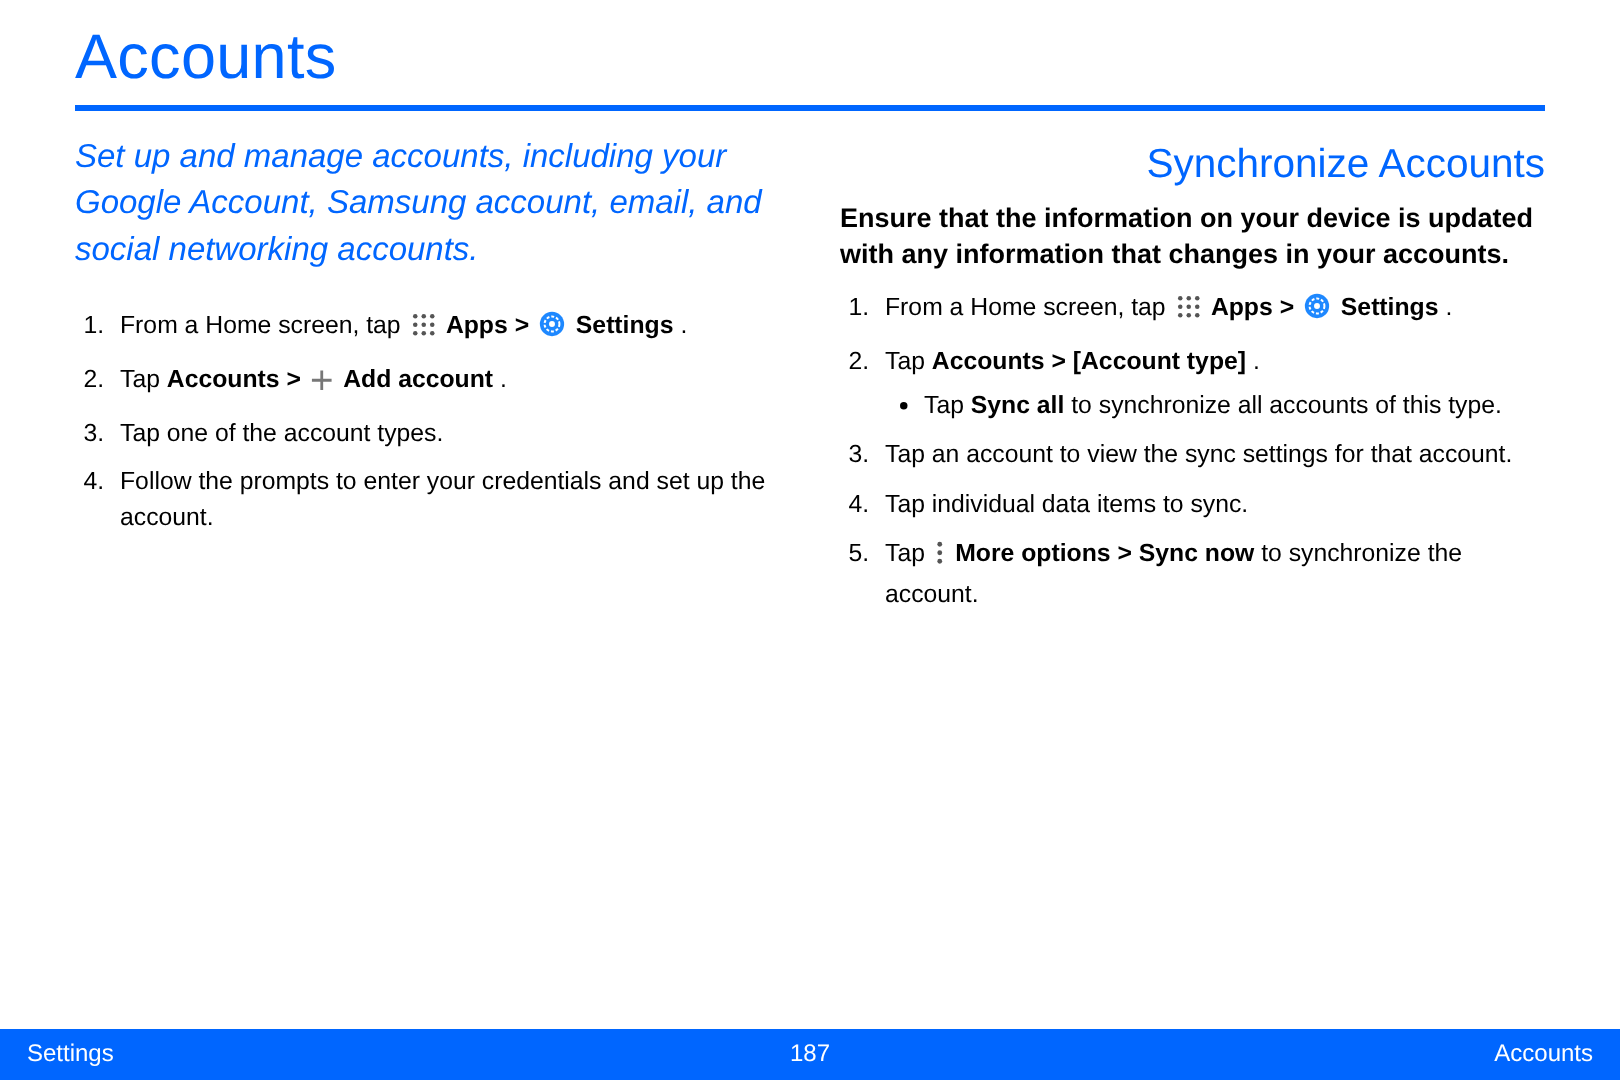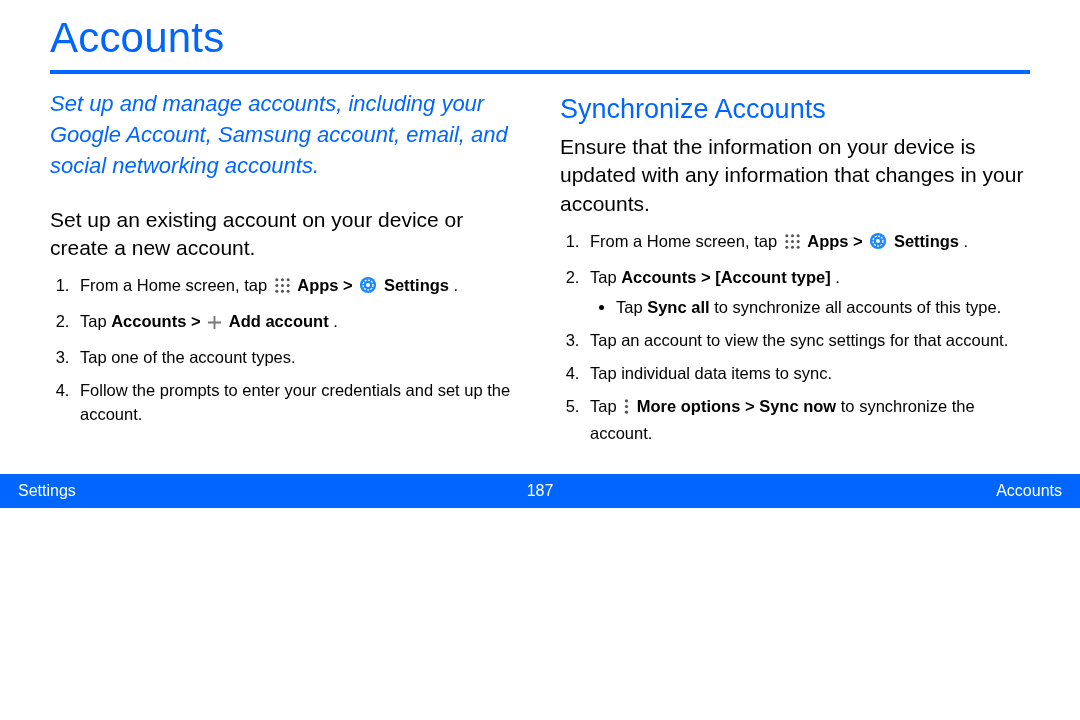--- a/index.html
+++ b/index.html
@@ -1,24 +1,24 @@
 <!DOCTYPE html>
 <html><head>
 <meta charset="utf-8">
 <style>
   * { box-sizing: border-box; margin: 0; padding: 0; }
   html, body { width: 1080px; height: 720px; font-family: Arial, Helvetica, sans-serif; background: #fff; color: #000; }
-  .page { width: 1080px; height: 508px; position: relative; padding: 0 50px 36px 50px; }
+  .page { width: 1080px; height: 720px; position: relative; padding: 0 50px 36px 50px; }
   .main-title { font-size: 42px; color: #0066ff; font-weight: 400; padding-top: 14px; padding-bottom: 8px; letter-spacing: 0.2px; }
   .title-rule { border: none; border-top: 4px solid #0066ff; margin-bottom: 14px; }
   .columns { display: flex; gap: 40px; }
   .col { flex: 1 1 0; }
   .intro { color: #0066ff; font-style: italic; font-size: 22px; line-height: 1.42; margin-bottom: 24px; }
-  .body-text { font-size: 21px; line-height: 1.35; margin-bottom: 22px; }
-  .subhead { color: #0066ff; font-size: 27px; font-weight: 400; margin-bottom: 8px; margin-top: 6px; }
+  .body-text { font-size: 18px; line-height: 1.35; margin-bottom: 22px; font-weight: bold; }
+  .subhead { color: #0066ff; font-size: 27px; font-weight: 400; margin-bottom: 8px; margin-top: 6px; text-align: right; }
   ol.steps { list-style: decimal; padding-left: 24px; font-size: 16.5px; line-height: 1.45; }
   ol.steps > li { margin-bottom: 9px; padding-left: 6px; }
   ul.bullets { list-style: disc; padding-left: 26px; margin-top: 6px; }
   ul.bullets > li { margin-bottom: 6px; }
   b, strong { font-weight: 700; }
   .note-label { color: #0066ff; font-weight: 700; }
   .note-text { color: #0066ff; font-size: 16.5px; margin-top: 14px; }
   .icon { display: inline-block; vertical-align: -3px; margin: 0 2px; }
   .footer { position: absolute; left: 0; right: 0; bottom: 0; height: 34px; background: #0066ff; color: #fff; display: flex; align-items: center; justify-content: space-between; padding: 0 18px; font-size: 16px; }
   .footer .center { position: absolute; left: 50%; transform: translateX(-50%); }
@@ -29,21 +29,20 @@
 <div class="page">
 
   <h1 class="main-title">Accounts</h1>
   <hr class="title-rule">
 
   <div class="columns">
 
     <div class="col">
       <p class="intro">Set up and manage accounts, including your Google Account, Samsung account, email, and social networking accounts.</p>
 
-      <p class="body-text" style="margin-bottom:12px;">Set up an existing account on your device or create a new account.</p>
 
       <ol class="steps">
         <li>
           <span>From a Home screen, tap </span>
           <span class="icon">
             <svg width="17" height="17" viewBox="0 0 18 18">
                 <g fill="#555">
                   <circle cx="3" cy="3" r="1.6"></circle>
                   <circle cx="9" cy="3" r="1.6"></circle>
                   <circle cx="15" cy="3" r="1.6"></circle>

